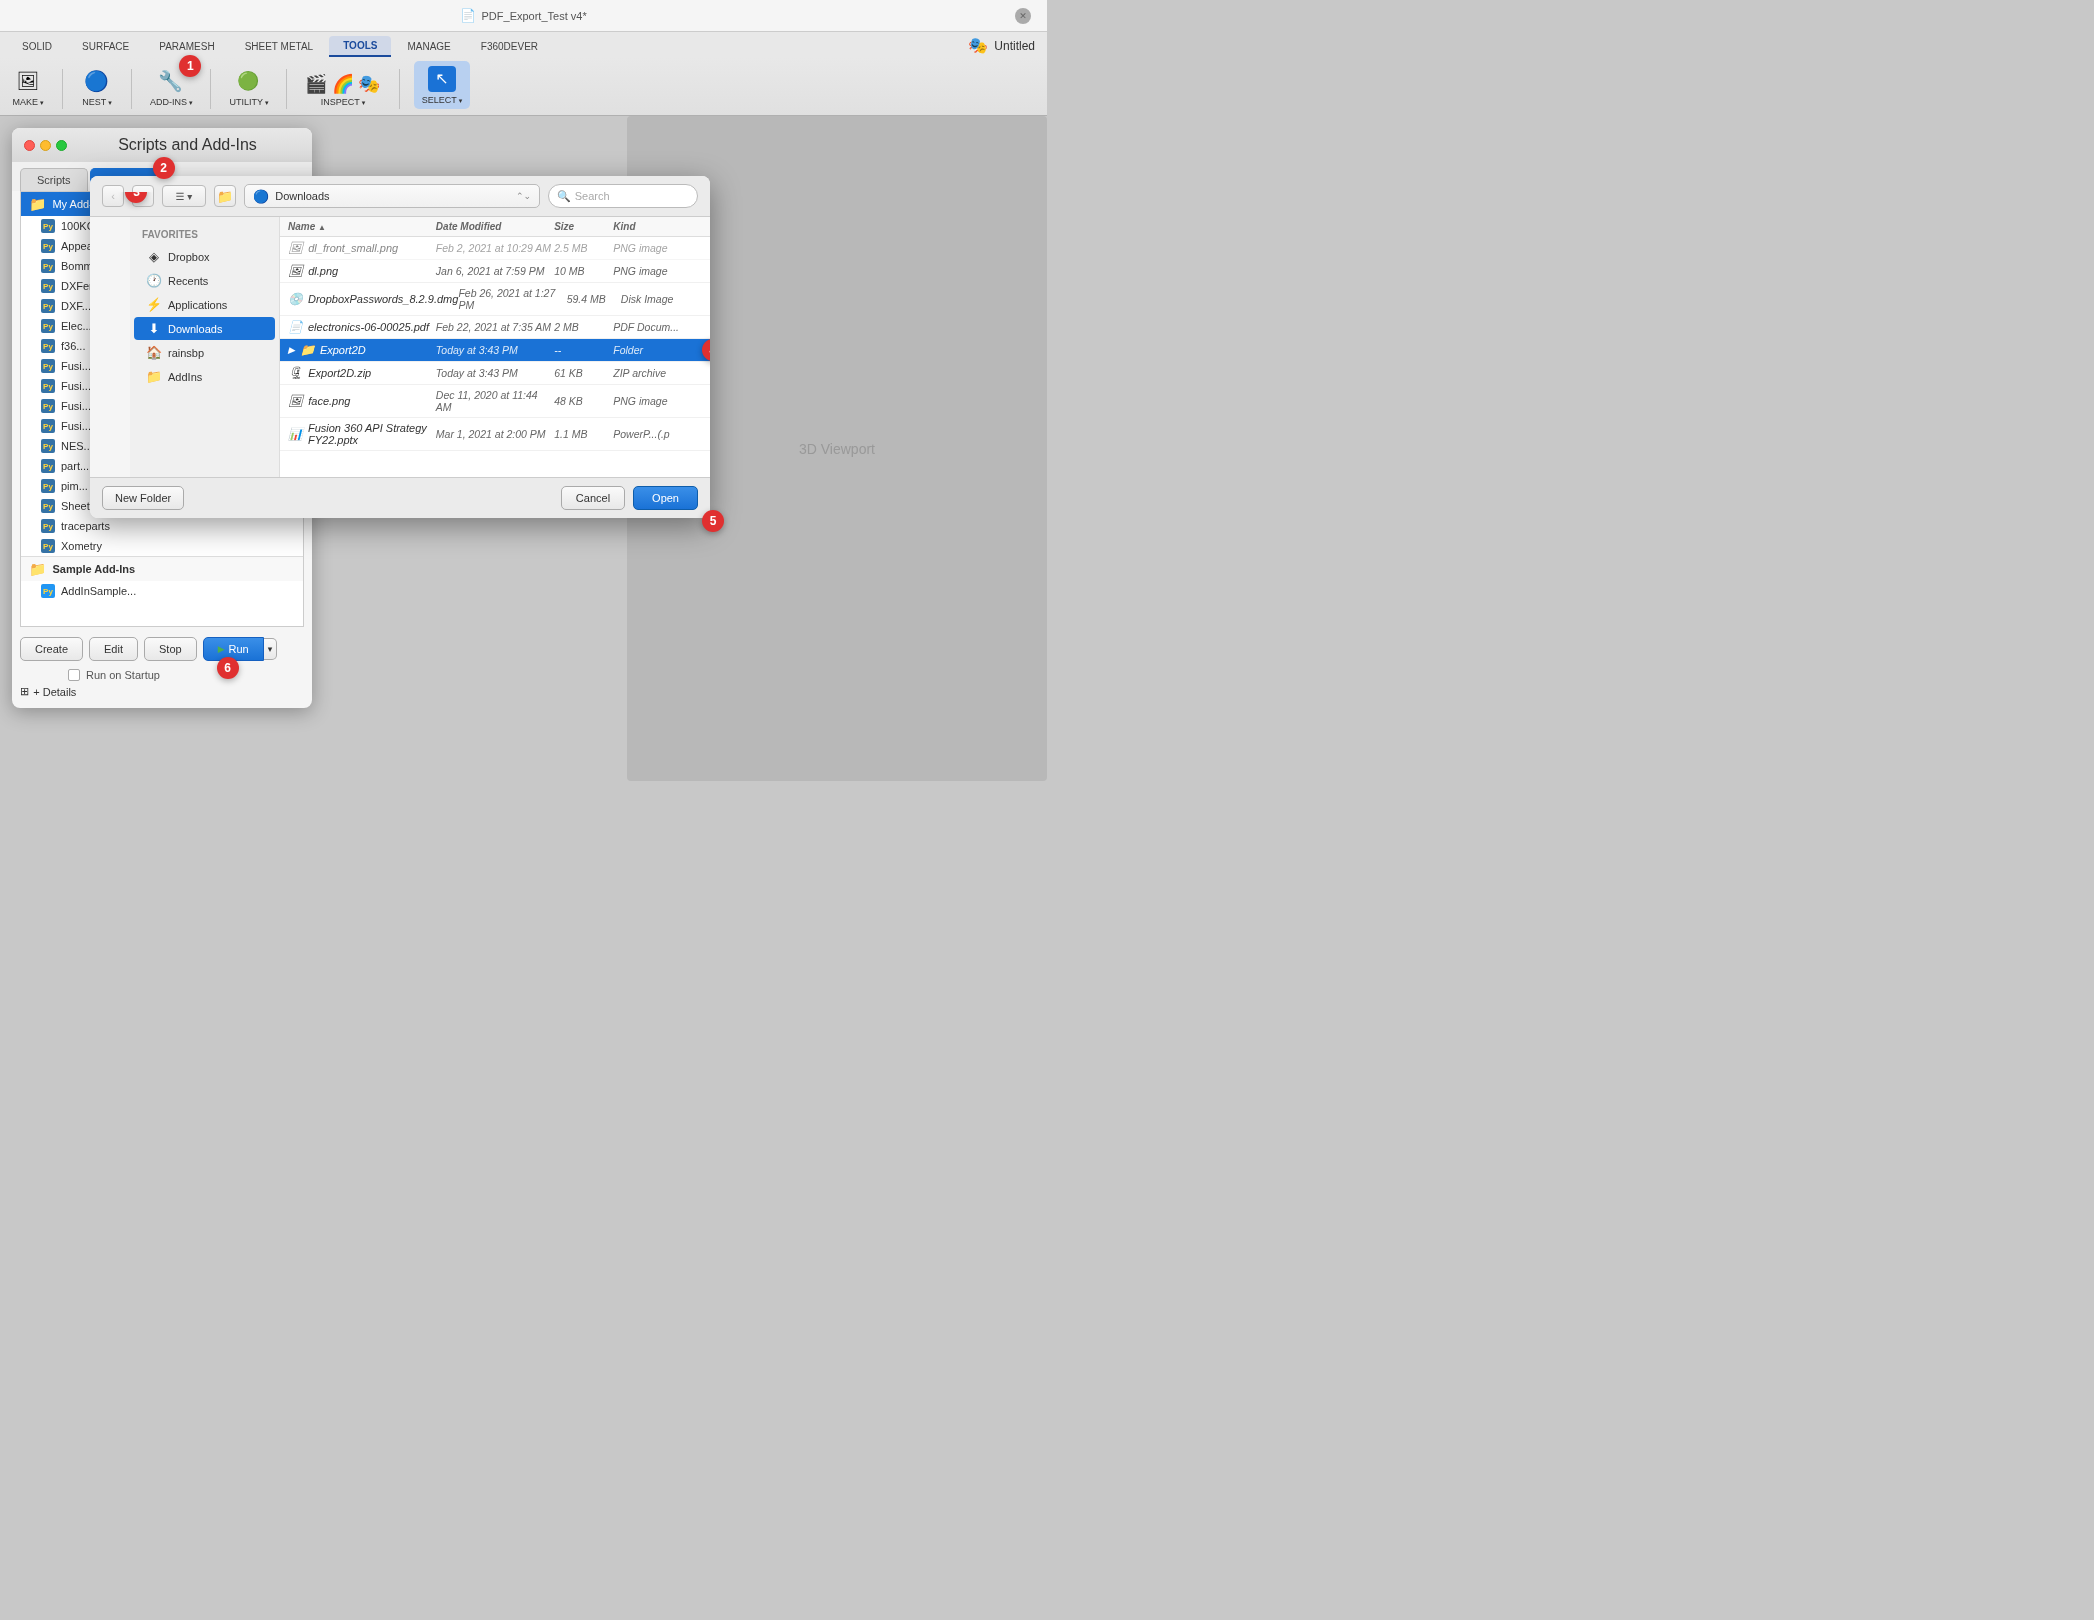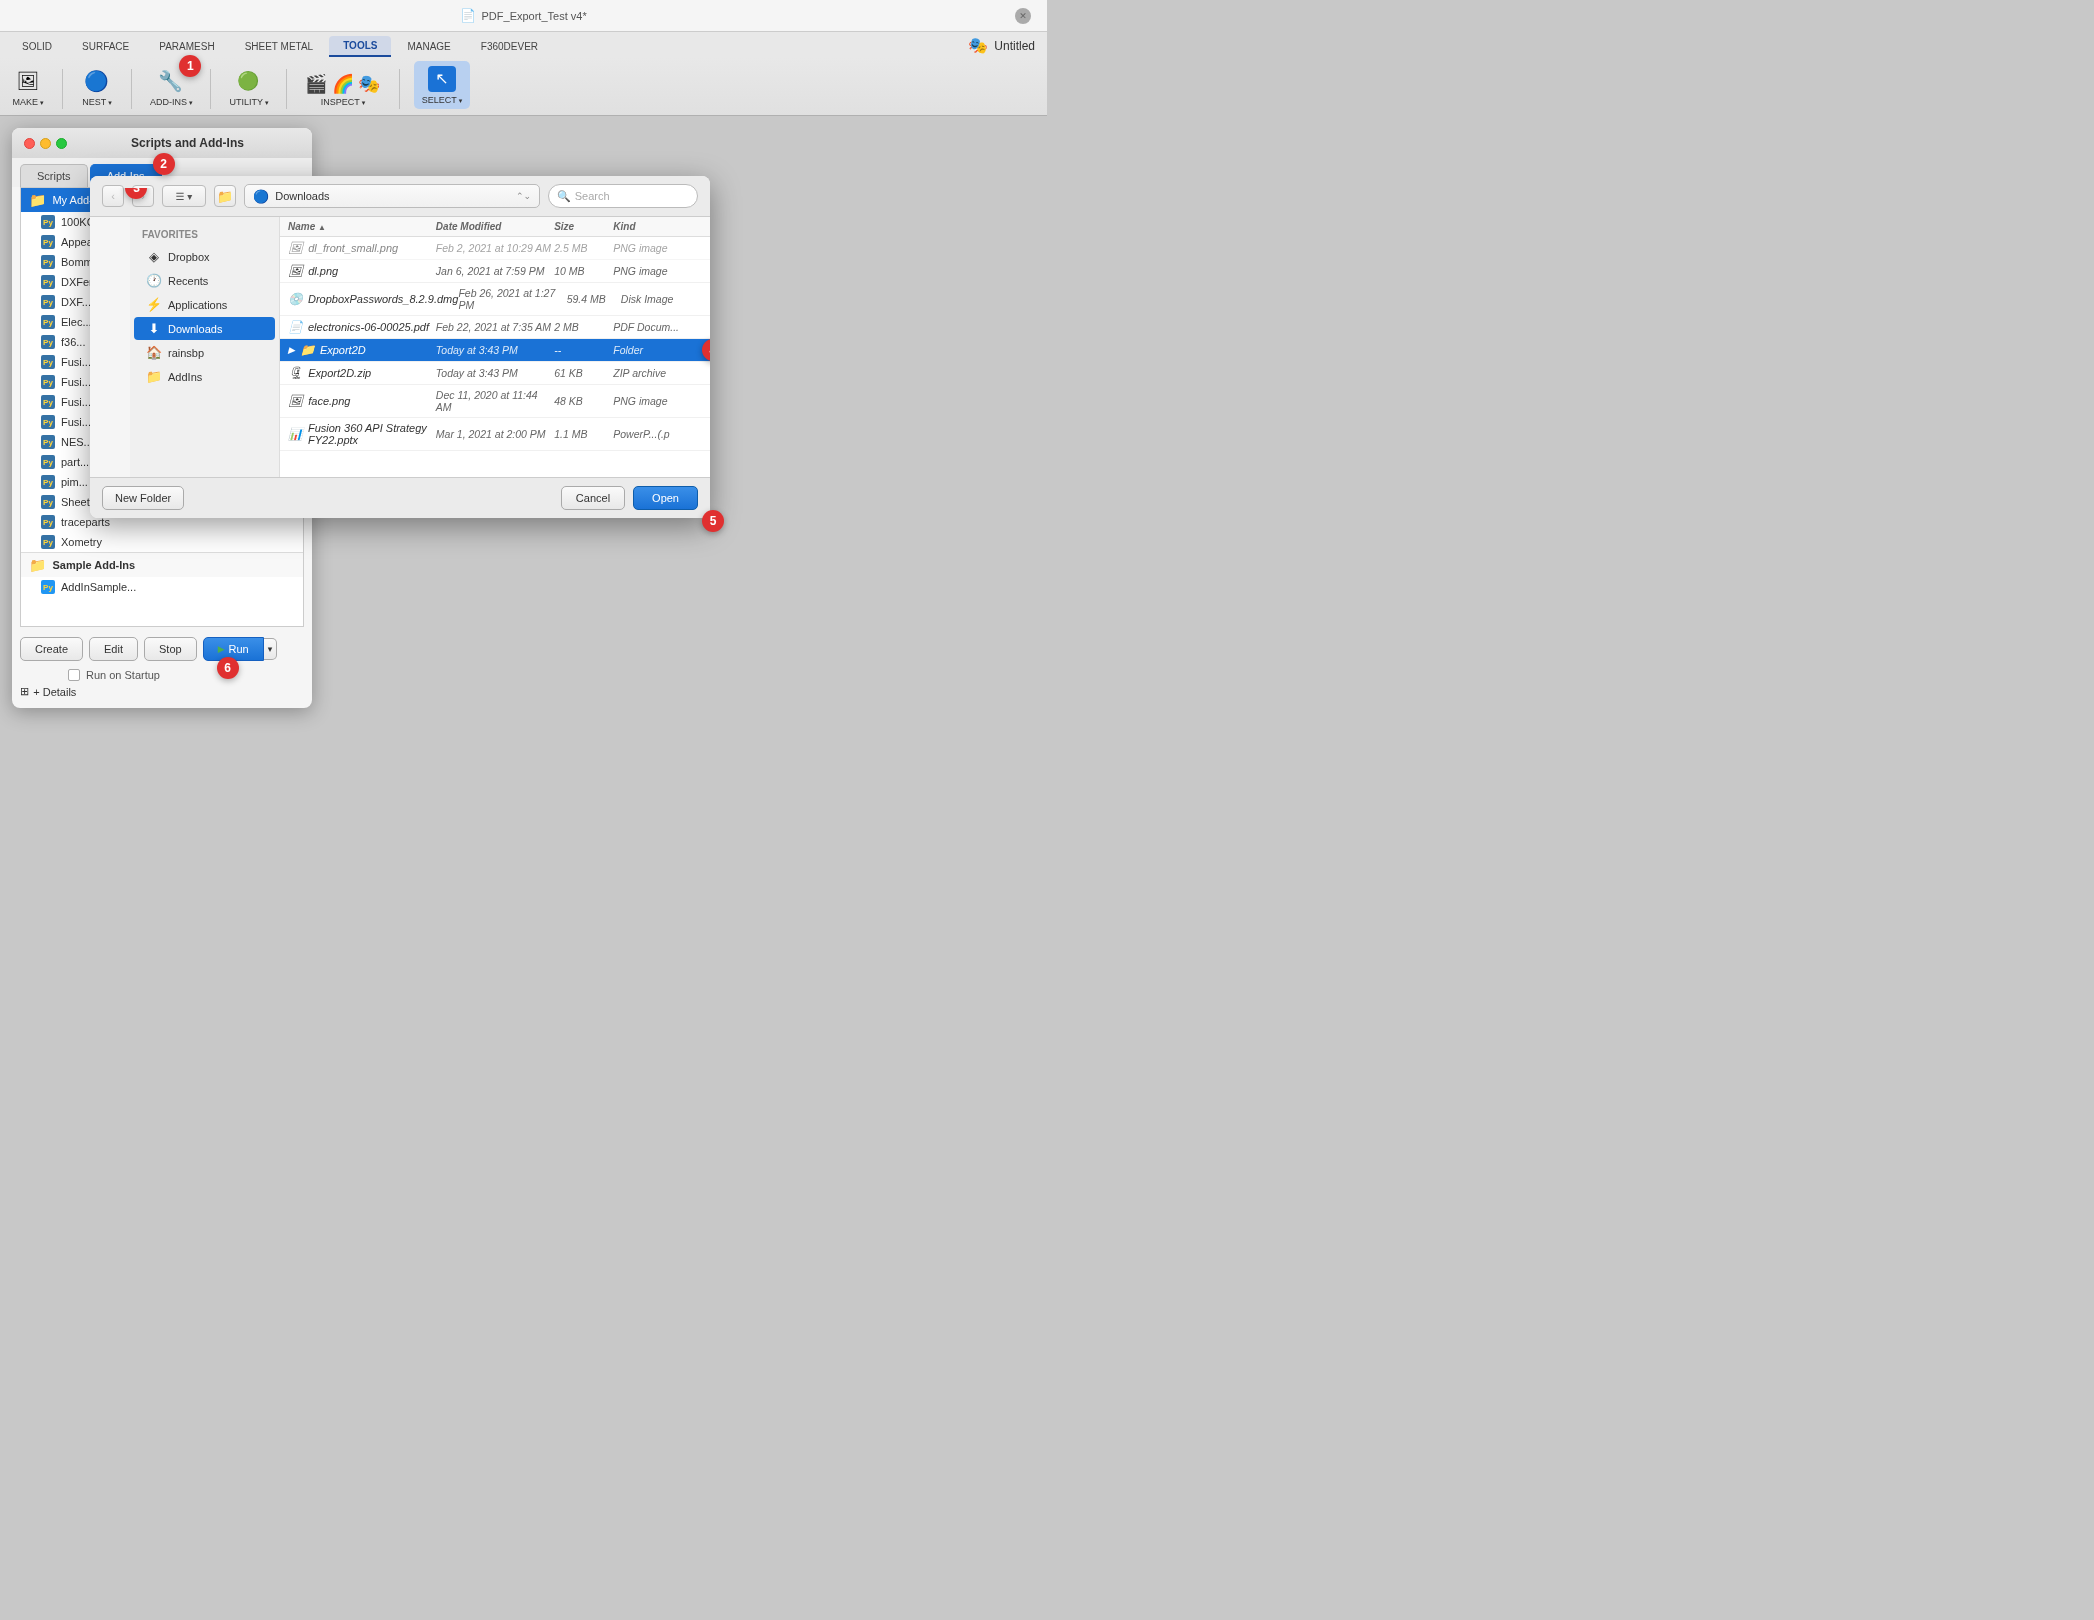--- a/index.html
+++ b/index.html
@@ -139,22 +139,22 @@
       border-radius: 50%;
       cursor: pointer;
     }
     .tl-red { background: #ff5f57; border: 1px solid #e0443e; }
     .tl-yellow { background: #febc2e; border: 1px solid #d6a01a; }
     .tl-green { background: #28c840; border: 1px solid #1aac2c; }
 
     .dialog-title-text {
       flex: 1;
       text-align: center;
-      font-size: 12px;
-      font-weight: 700;
+      font-size: 16px;
+      font-weight: 400;
       color: #333;
     }
 
     .dialog-tabs {
       display: flex;
       padding: 6px 8px 0;
       gap: 2px;
       background: #f0f0f0;
     }
 
@@ -972,14 +972,17 @@
         <div class="footer-spacer"></div>
         <button class="cancel-btn">Cancel</button>
         <button class="open-btn">Open</button>
 
         <div class="step-badge" style="position:absolute; right:-14px; bottom:-14px; width:22px; height:22px; font-size:12px;">
           <span>5</span>
         </div>
       </div>
     </div>
 
+    <div style="position:absolute; right:0; top:0; bottom:0; width:420px; background:#b8b8b8; border-radius:4px; display:flex; align-items:center; justify-content:center;">
+      <span style="color:#999; font-size:14px;">3D Viewport</span>
+    </div>
   </div>
 </div>
 
 </body></html>

